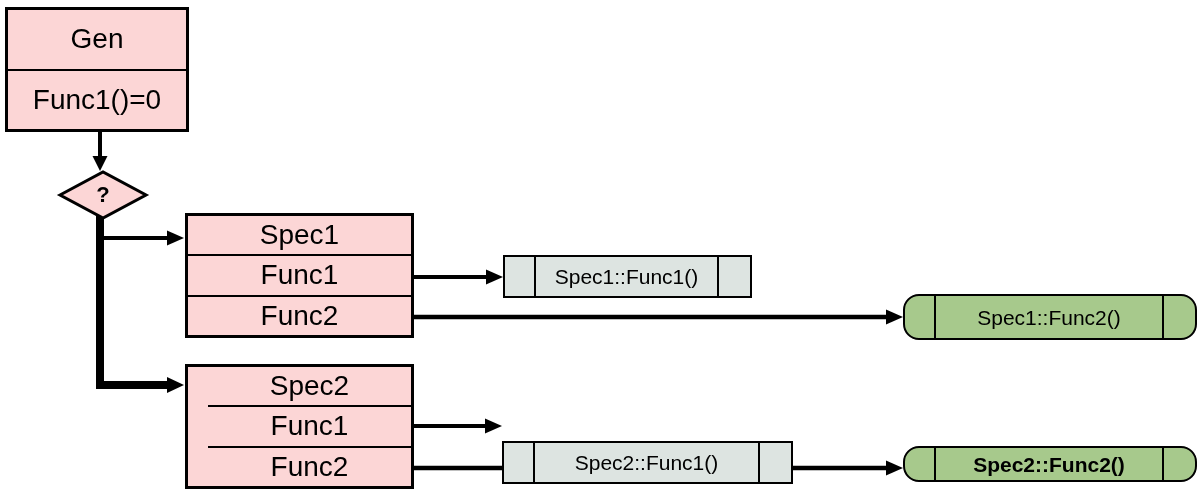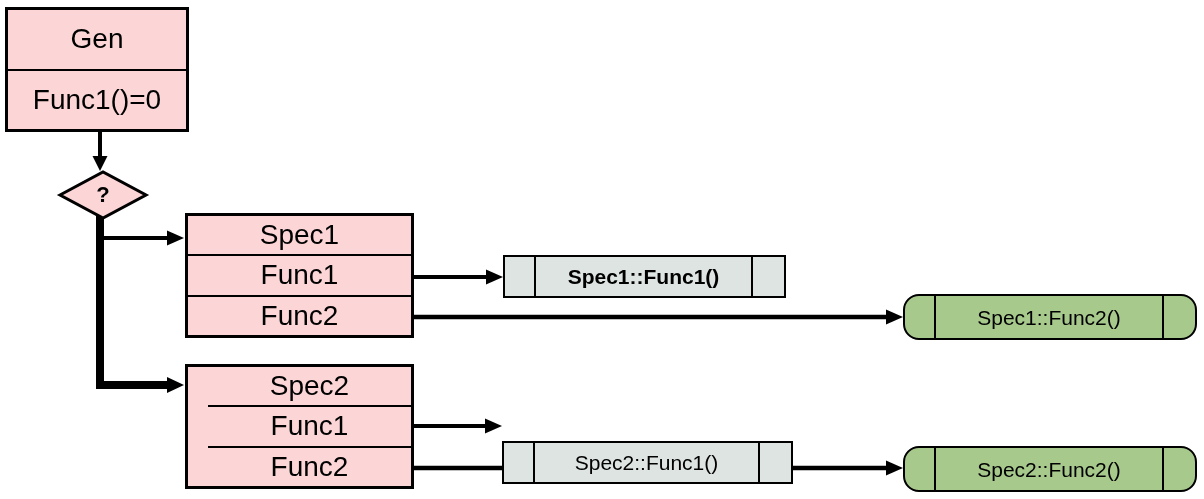--- a/index.html
+++ b/index.html
@@ -123,37 +123,37 @@
     <div class="crow">Func1</div>
     <div class="crow">Func2</div>
   </div>
 
   <div class="class-box" style="left:185px; top:364px; width:229px; height:125px;padding-left:20px;">
     <div class="crow">Spec2</div>
     <div class="crow">Func1</div>
     <div class="crow">Func2</div>
   </div>
 
-  <div class="vtable gray" style="left:503px; top:255px; width:283px; height:43px;font-weight:bold;">
+  <div class="vtable gray" style="left:503px; top:255px; width:249px; height:43px;">
     <div class="cell-left"></div>
     <div class="cell-main">Spec1::Func1()</div>
     <div class="cell-right"></div>
   </div>
 
   <div class="vtable green" style="left:903px; top:294px; width:294px; height:46px;">
     <div class="cell-left"></div>
     <div class="cell-main">Spec1::Func2()</div>
     <div class="cell-right"></div>
   </div>
 
   <div class="vtable gray" style="left:502px; top:405px; width:291px; height:43px;margin-top:36px;">
     <div class="cell-left"></div>
     <div class="cell-main">Spec2::Func1()</div>
     <div class="cell-right"></div>
   </div>
 
-  <div class="vtable green" style="left:903px; top:446px; width:294px; height:46px;">
+  <div class="vtable green" style="left:903px; top:446px; width:294px; height:36px;font-weight:bold;">
     <div class="cell-left"></div>
     <div class="cell-main">Spec2::Func2()</div>
     <div class="cell-right"></div>
   </div>
 
 </div>
 
 </body></html>

